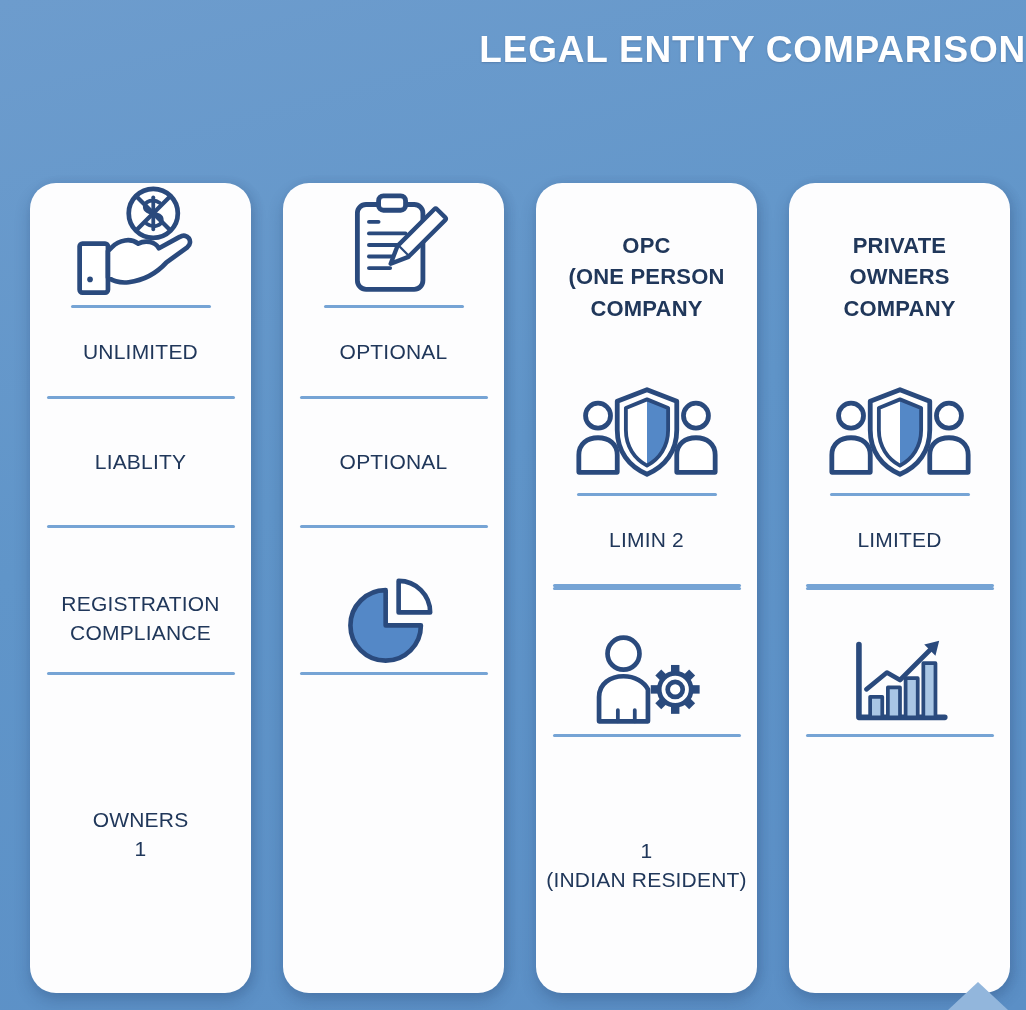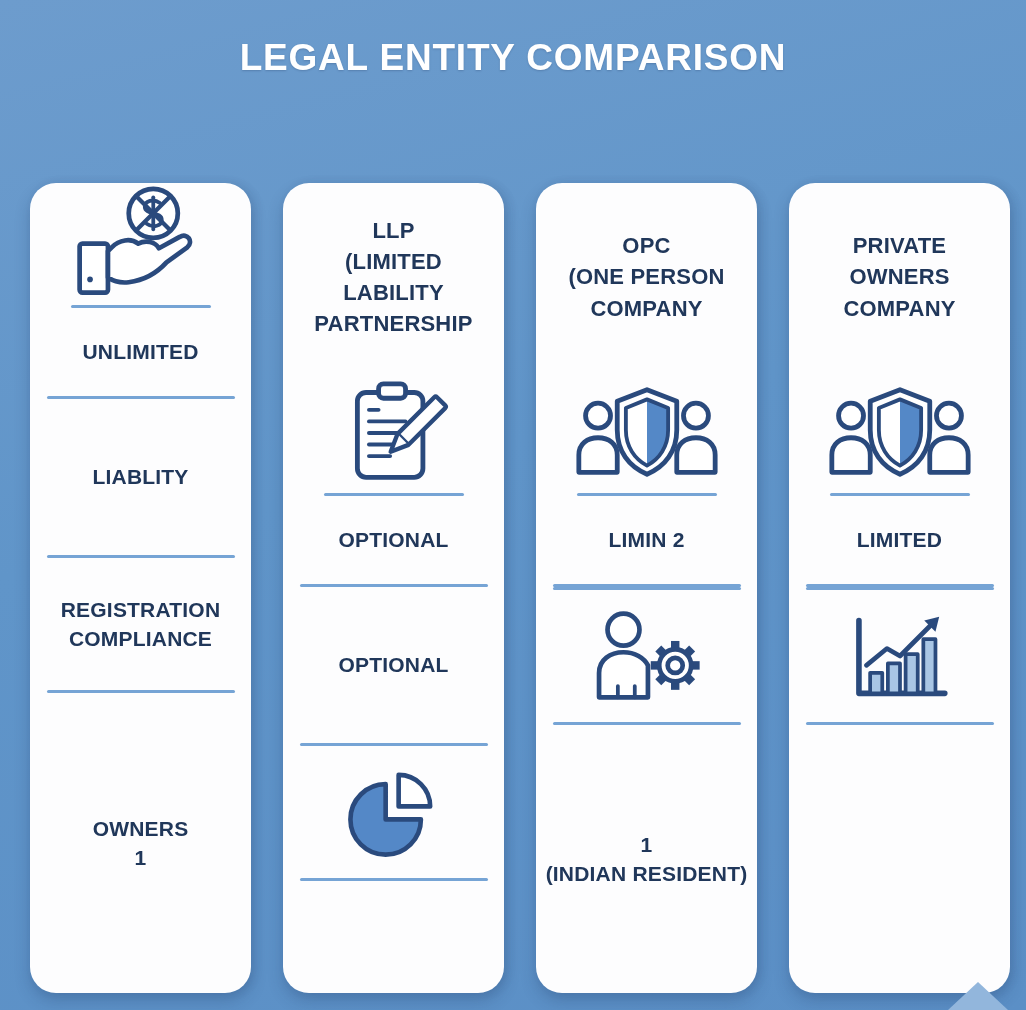--- a/index.html
+++ b/index.html
@@ -3,50 +3,50 @@
 <meta charset="utf-8">
 <style>
   html,body { margin:0; padding:0; }
   body {
     width:1026px; height:1010px;
     position:relative; overflow:hidden;
     background: linear-gradient(165deg, #6d9ccd 0%, #6095c9 45%, #5b8fc6 100%);
     font-family:"Liberation Sans", sans-serif;
   }
   .title-wrap {
-    position:absolute; top:34px; left:0; width:100%;
-    text-align:center; color:#ffffff; font-weight:bold;
+    position:absolute; top:26px; left:0; width:100%;
+    text-align:right; color:#ffffff; font-weight:bold;
     font-size:37px; line-height:1.32; letter-spacing:0.8px;
     text-shadow:0 1px 2px rgba(30,50,90,0.25);
   }
   .cards {
     position:absolute; top:183px; left:30px; width:980px; height:810px;
     display:flex; gap:32px;
   }
   .card {
     flex:1; background:#fdfdfe; border-radius:26px;
     box-shadow:0 8px 16px rgba(25,45,85,0.22), 4px 0 10px rgba(25,45,85,0.10);
     display:flex; flex-direction:column; align-items:center;
   }
   .sec { width:100%; display:flex; align-items:center; justify-content:center; flex-direction:column; }
   .sec.header  { height:188px; }
   .sec.iconslot{ height:122px; }
   .sec.row1    { height:88px;  }
-  .sec.row2    { height:156px;border-radius:8px; }
-  .sec.slot3   { height:132px; }
+  .sec.row2    { height:126px;border-radius:8px; }
+  .sec.slot3   { height:108px;margin-top:36px; }
   .sec.row4    { flex:1; }
   .divider { height:3px; background:#76a4d5; border-radius:2px; flex:none; }
   .divider.short { width:140px; }
   .divider.long  { width:188px; }
   .card-title {
     color:#20375a; font-weight:bold; font-size:22px;
     text-align:center; white-space:pre-line; line-height:1.42; letter-spacing:0.2px;
   }
   .cell-text {
-    color:#20375a; font-weight:bold; font-size:21px;
+    color:#20375a; font-weight:normal; font-size:21px;
     text-align:center; white-space:pre-line; line-height:1.4; letter-spacing:0.2px;
   }
   svg { display:block; }
   .triangle-decor {
     position:absolute; bottom:0; right:18px;
     width:0; height:0;
     border-left:30px solid transparent;
     border-right:30px solid transparent;
     border-bottom:28px solid #92b6dc;
   }
@@ -87,26 +87,20 @@
 COMPLIANCE</div>
       </div>
     <div class="divider long"></div>
     <div class="sec row4">
         <div class="cell-text">OWNERS
 1</div>
       </div>
   </div>
 
   <div class="card">
-    <div class="sec header">
-        <div class="card-title">LLP
-(LIMITED
-LABILITY
-PARTNERSHIP</div>
-      </div>
     <div class="sec iconslot">
       <svg width="116" height="106" viewBox="0 0 120 110" fill="none" stroke="#2a4a7d" stroke-width="5" stroke-linecap="round" stroke-linejoin="round">
         <rect x="22" y="14" width="68" height="88" rx="9" fill="#fff"></rect>
         <rect x="44" y="5" width="28" height="15" rx="5" fill="#fff"></rect>
         <line x1="34" y1="32" x2="44" y2="32" stroke-width="4"></line>
         <line x1="34" y1="44" x2="72" y2="44" stroke-width="4"></line>
         <line x1="34" y1="56" x2="72" y2="56" stroke-width="4"></line>
         <line x1="34" y1="68" x2="64" y2="68" stroke-width="4"></line>
         <line x1="34" y1="80" x2="56" y2="80" stroke-width="4"></line>
         <g transform="rotate(45 82 50)">

